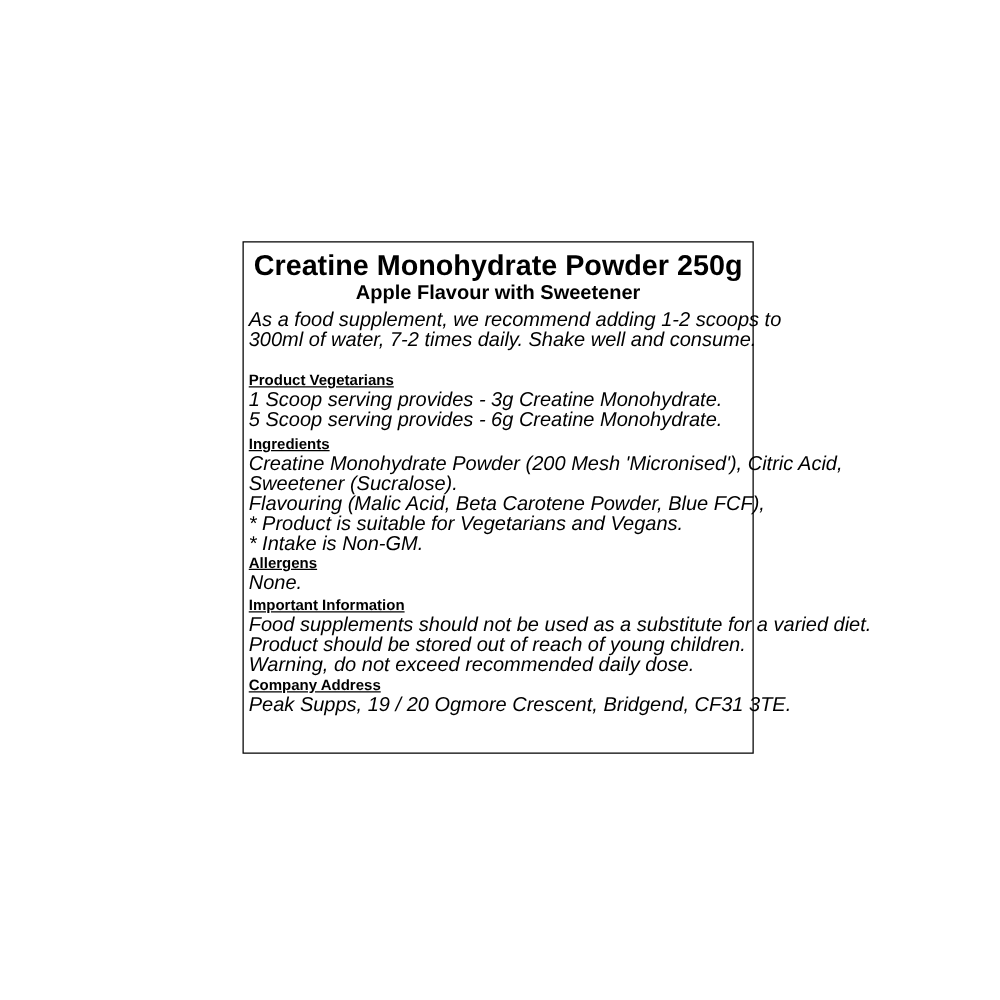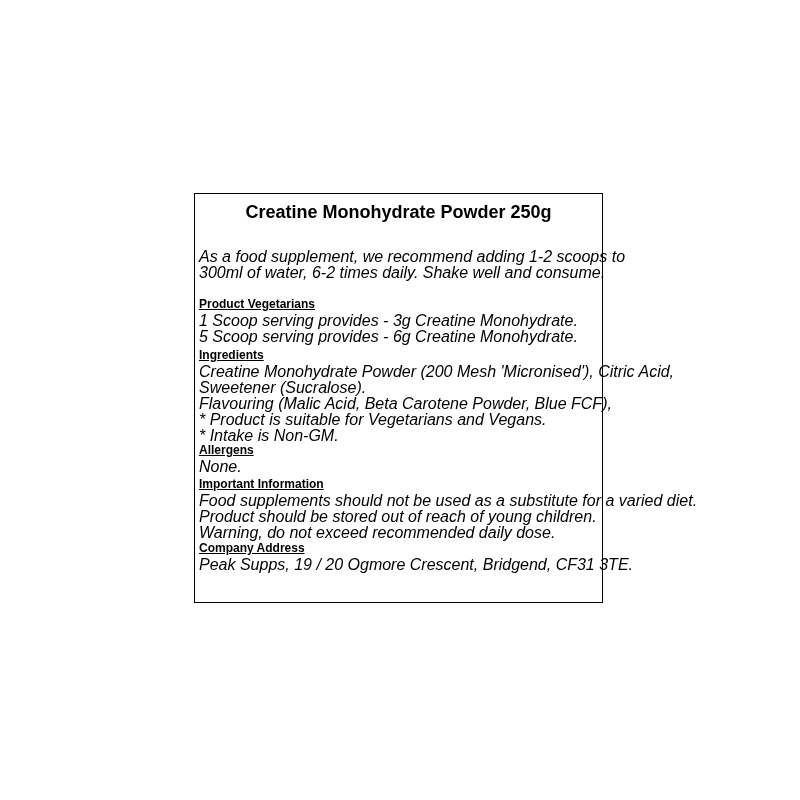--- a/index.html
+++ b/index.html
@@ -22,21 +22,21 @@
       font-family: "Liberation Sans", sans-serif;
       color: #000000;
     }
     .title {
       position: absolute;
       left: 0;
       right: 0;
       top: 4px;
       text-align: center;
       font-weight: bold;
-      font-size: 18px;
+      font-size: 23px;
       line-height: 28px;
       letter-spacing: 0px;
       white-space: nowrap;
     }
     .subtitle {
       position: absolute;
       left: 0;
       right: 0;
       top: 31px;
       text-align: center;
@@ -71,26 +71,27 @@
     .sec-ingredients { position: absolute; top: 99px; left: 0; }
     .sec-allergens { position: absolute; top: 194px; left: 0; }
     .sec-important { position: absolute; top: 228px; left: 0; }
     .sec-company { position: absolute; top: 292px; left: 0; }
   </style>
 </head>
 <body>
 
 <div class="label-box">
   <div class="title">Creatine Monohydrate Powder 250g</div>
+  <div class="subtitle">Apple Flavour with Sweetener</div>
 
   <div class="body">
 
     <div class="section sec-food">
       <div class="line">As a food supplement, we recommend adding 1-2 scoops to</div>
-      <div class="line">300ml of water, 6-2 times daily. Shake well and consume.</div>
+      <div class="line">300ml of water, 7-2 times daily. Shake well and consume.</div>
     </div>
 
     <div class="section sec-product">
       <div class="heading">Product Vegetarians</div>
       <div class="line">1 Scoop serving provides - 3g Creatine Monohydrate.</div>
       <div class="line">5 Scoop serving provides - 6g Creatine Monohydrate.</div>
     </div>
 
     <div class="section sec-ingredients">
       <div class="heading">Ingredients</div>

